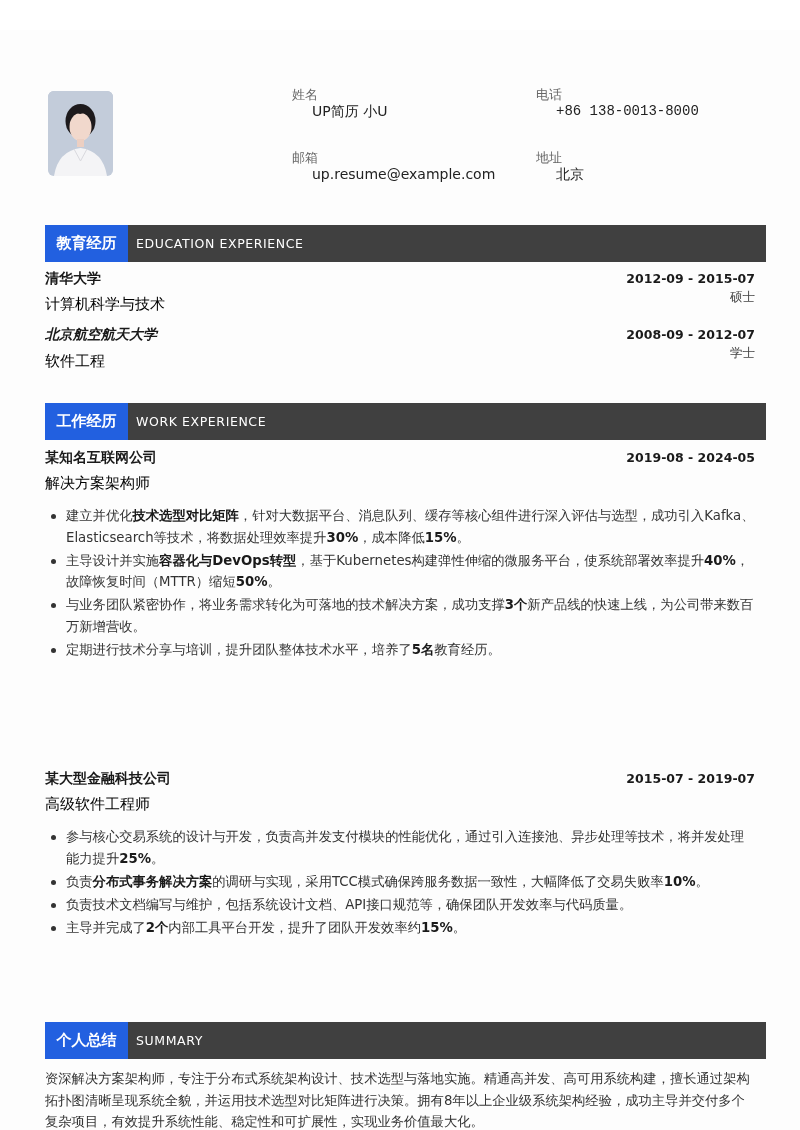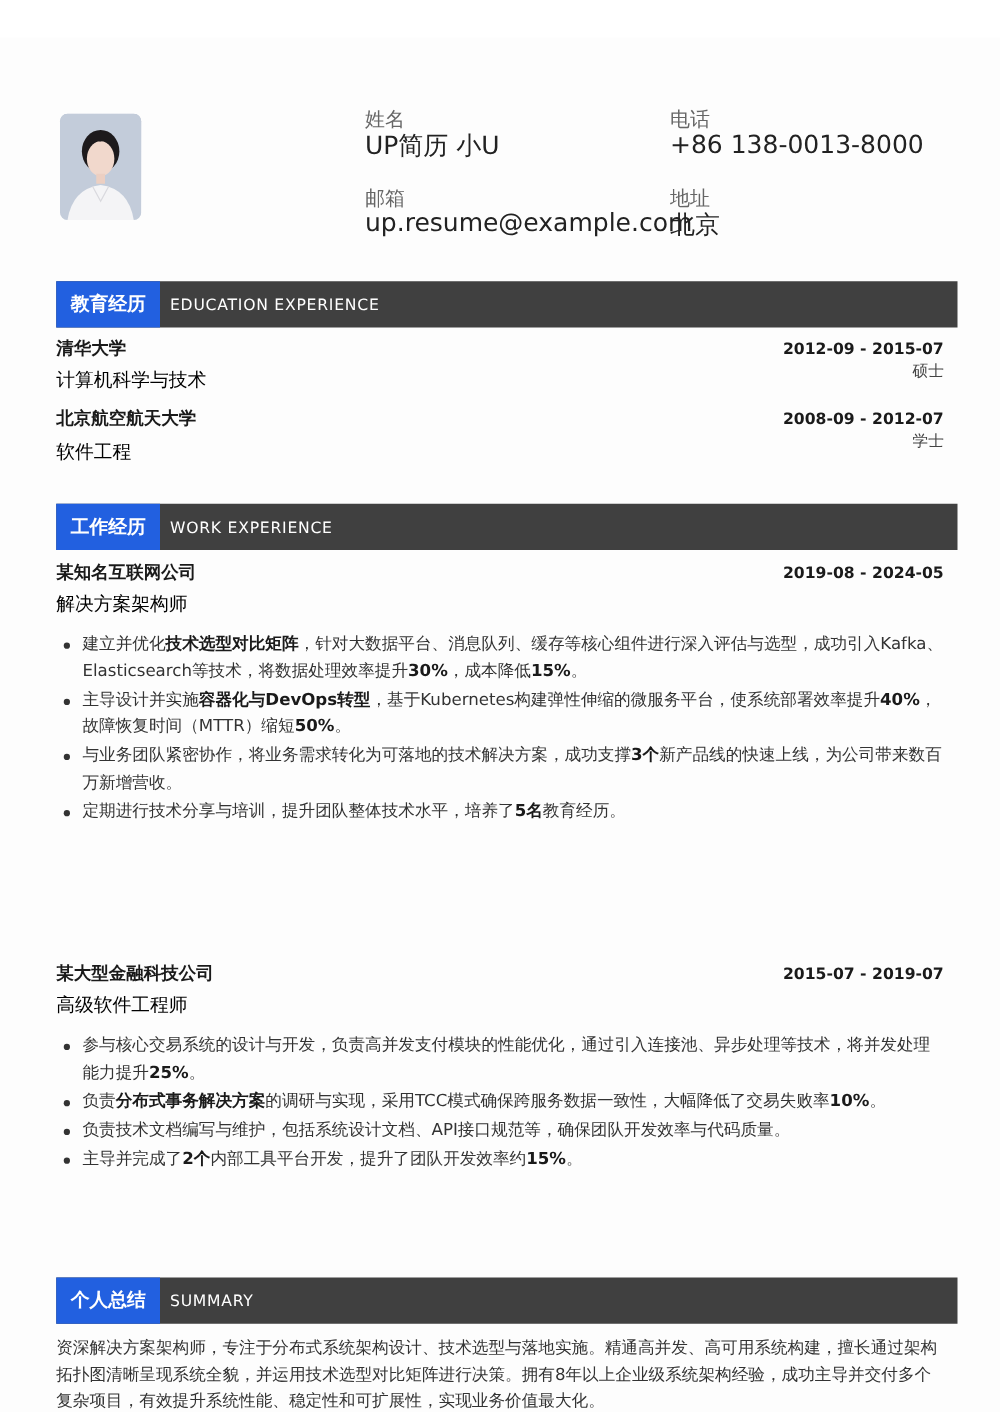--- a/index.html
+++ b/index.html
@@ -5,22 +5,22 @@
   * { box-sizing: border-box; margin: 0; padding: 0; }
   html, body { width: 800px; height: 1130px; overflow: hidden; background: #ffffff; }
   body { font-family: "DejaVu Sans", "Liberation Sans", sans-serif; color: #222; position: relative; }
   .top-band { position: absolute; left: 0; top: 0; width: 800px; height: 30px; background: #ffffff; }
   .page { position: absolute; left: 0; top: 30px; width: 800px; height: 1100px; background: #fdfdfd; }
 
   .photo { position: absolute; left: 48px; top: 91px; width: 65px; height: 85px; border-radius: 6px; overflow: hidden;
            background: linear-gradient(180deg, #b9c3d3 0%, #cfd6e2 55%, #e9ecf1 100%); }
   .photo svg { width: 100%; height: 100%; display: block; }
 
-  .info-label { position: absolute; font-size: 16px; color: #666; }
-  .info-value { position: absolute; font-size: 20px; color: #222; }
+  .info-label { position: absolute; font-size: 13px; color: #666; }
+  .info-value { position: absolute; font-size: 14px; color: #222; margin-left: 20px; }
 
   .sec-header { position: absolute; left: 45px; width: 721px; height: 37px; background: #404040; }
   .sec-header .cn { position: absolute; left: 0; top: 0; width: 83px; height: 37px; background: #2260e0; color: #fff;
                     font-weight: bold; font-size: 15px; line-height: 37px; text-align: center; }
   .sec-header .en { position: absolute; left: 91px; top: 0; line-height: 37px; font-size: 12.5px; color: #ffffff; letter-spacing: 0.6px; }
 
   .title-bold { position: absolute; left: 45px; font-size: 14px; font-weight: bold; color: #1a1a1a; }
   .sub { position: absolute; left: 45px; font-size: 15px; color: #000000; }
   .date { position: absolute; right: 45px; font-size: 12.5px; font-weight: bold; color: #1a1a1a; text-align: right; margin-left: 12px; }
   .degree { position: absolute; right: 45px; font-size: 12.5px; color: #444; text-align: right; }
@@ -47,39 +47,39 @@
     <rect x="29" y="48" width="7" height="8" fill="#eccfc2"></rect>
     <path d="M6 85 Q10 60 32.5 57 Q55 60 59 85Z" fill="#f4f4f6"></path>
     <path d="M26 58 L32.5 70 L39 58" fill="none" stroke="#d9d9de" stroke-width="1"></path>
   </svg>
 </div>
 
 <div class="info-label" style="left:292px; top:86px;">姓名</div>
 <div class="info-value" style="left:292px; top:103px;">UP简历 小U</div>
 
 <div class="info-label" style="left:536px; top:86px;">电话</div>
-<div class="info-value" style="left:536px; top:103px;">+86 138-0013-8000</div>
+<div class="info-value" style="left:536px; top:103px;font-family:Liberation Mono, monospace;">+86 138-0013-8000</div>
 
 <div class="info-label" style="left:292px; top:149px;">邮箱</div>
 <div class="info-value" style="left:292px; top:166px;">up.resume@example.com</div>
 
 <div class="info-label" style="left:536px; top:149px;">地址</div>
 <div class="info-value" style="left:536px; top:166px;">北京</div>
 
 <div class="sec-header" style="top:225px;">
   <div class="cn">教育经历</div>
   <div class="en">EDUCATION EXPERIENCE</div>
 </div>
 
 <div class="title-bold" style="top:270px;">清华大学</div>
 <div class="date" style="top:271px;">2012-09 - 2015-07</div>
 <div class="sub" style="top:295px;">计算机科学与技术</div>
 <div class="degree" style="top:289px;">硕士</div>
 
-<div class="title-bold" style="top:326px;">北京航空航天大学</div>
+<div class="title-bold" style="top:326px;font-style:italic;">北京航空航天大学</div>
 <div class="date" style="top:327px;">2008-09 - 2012-07</div>
 <div class="sub" style="top:352px;">软件工程</div>
 <div class="degree" style="top:345px;">学士</div>
 
 <div class="sec-header" style="top:403px;">
   <div class="cn">工作经历</div>
   <div class="en">WORK EXPERIENCE</div>
 </div>
 
 <div class="title-bold" style="top:449px;">某知名互联网公司</div>

